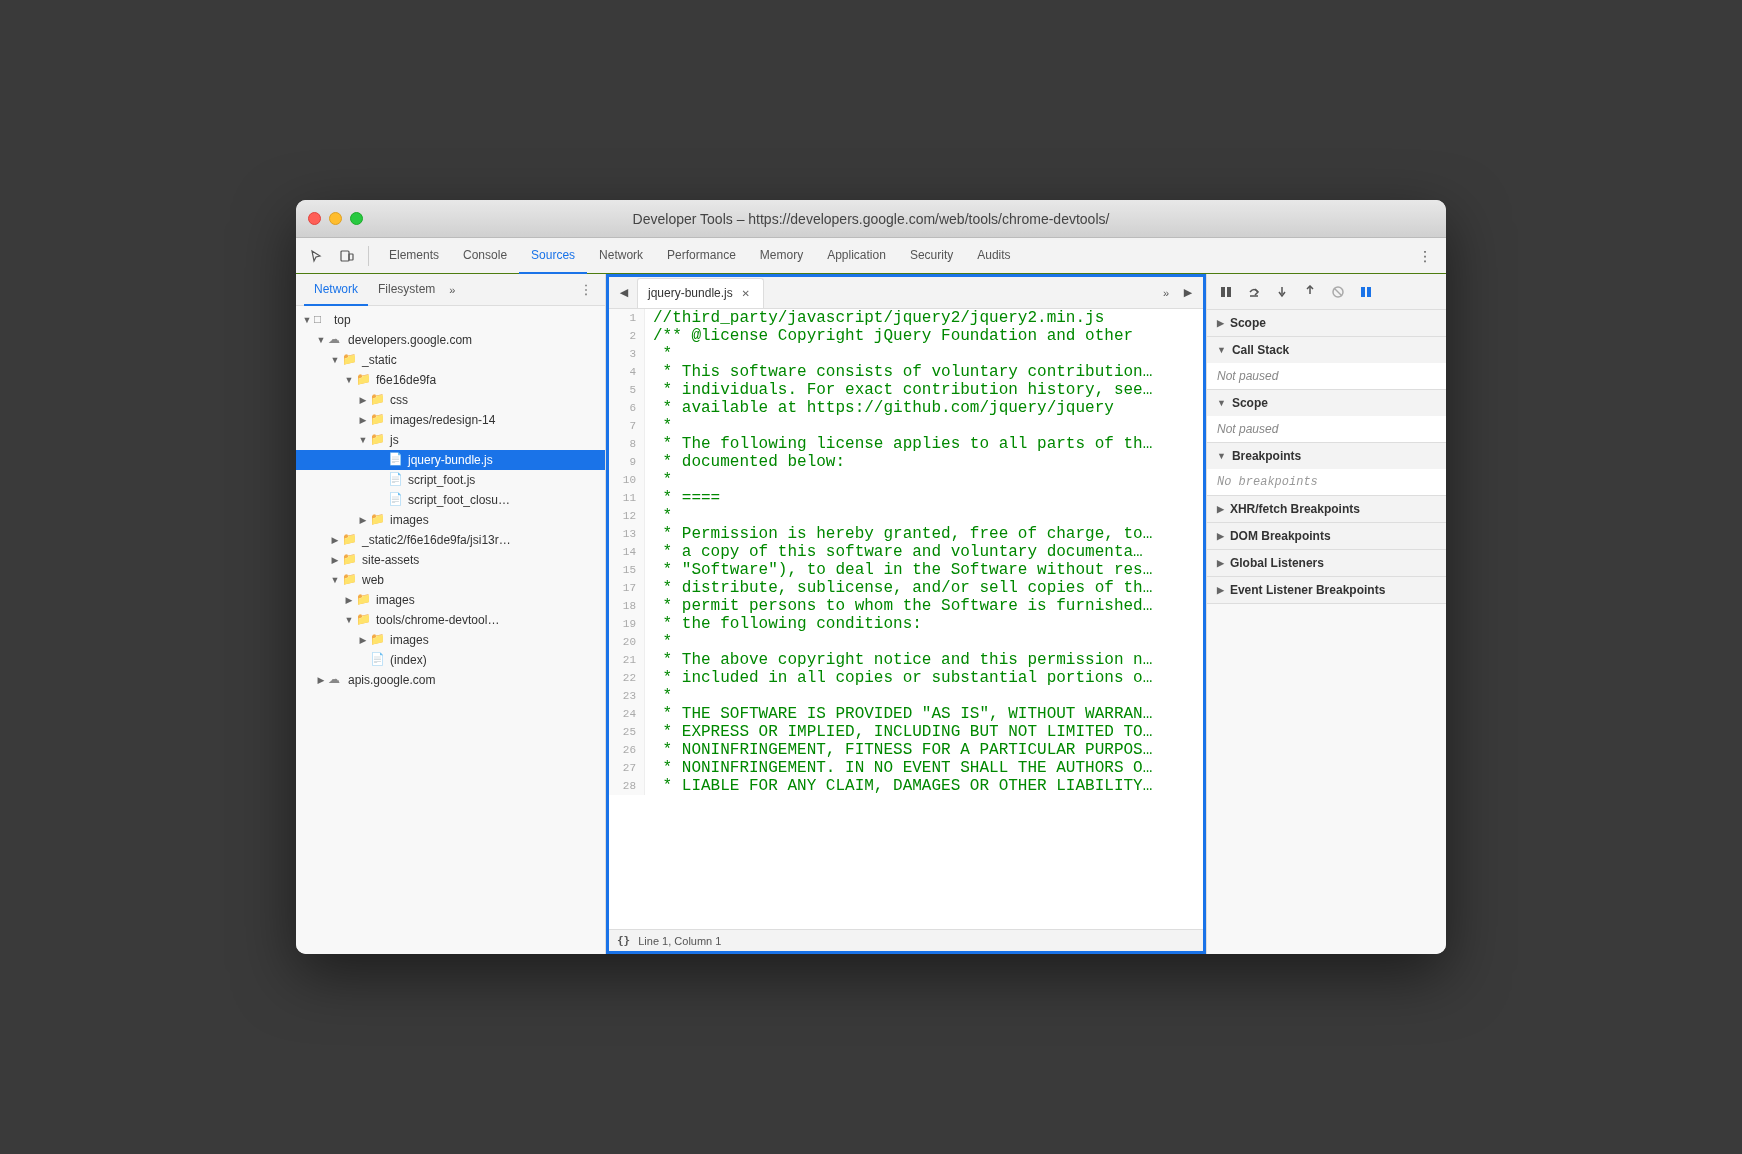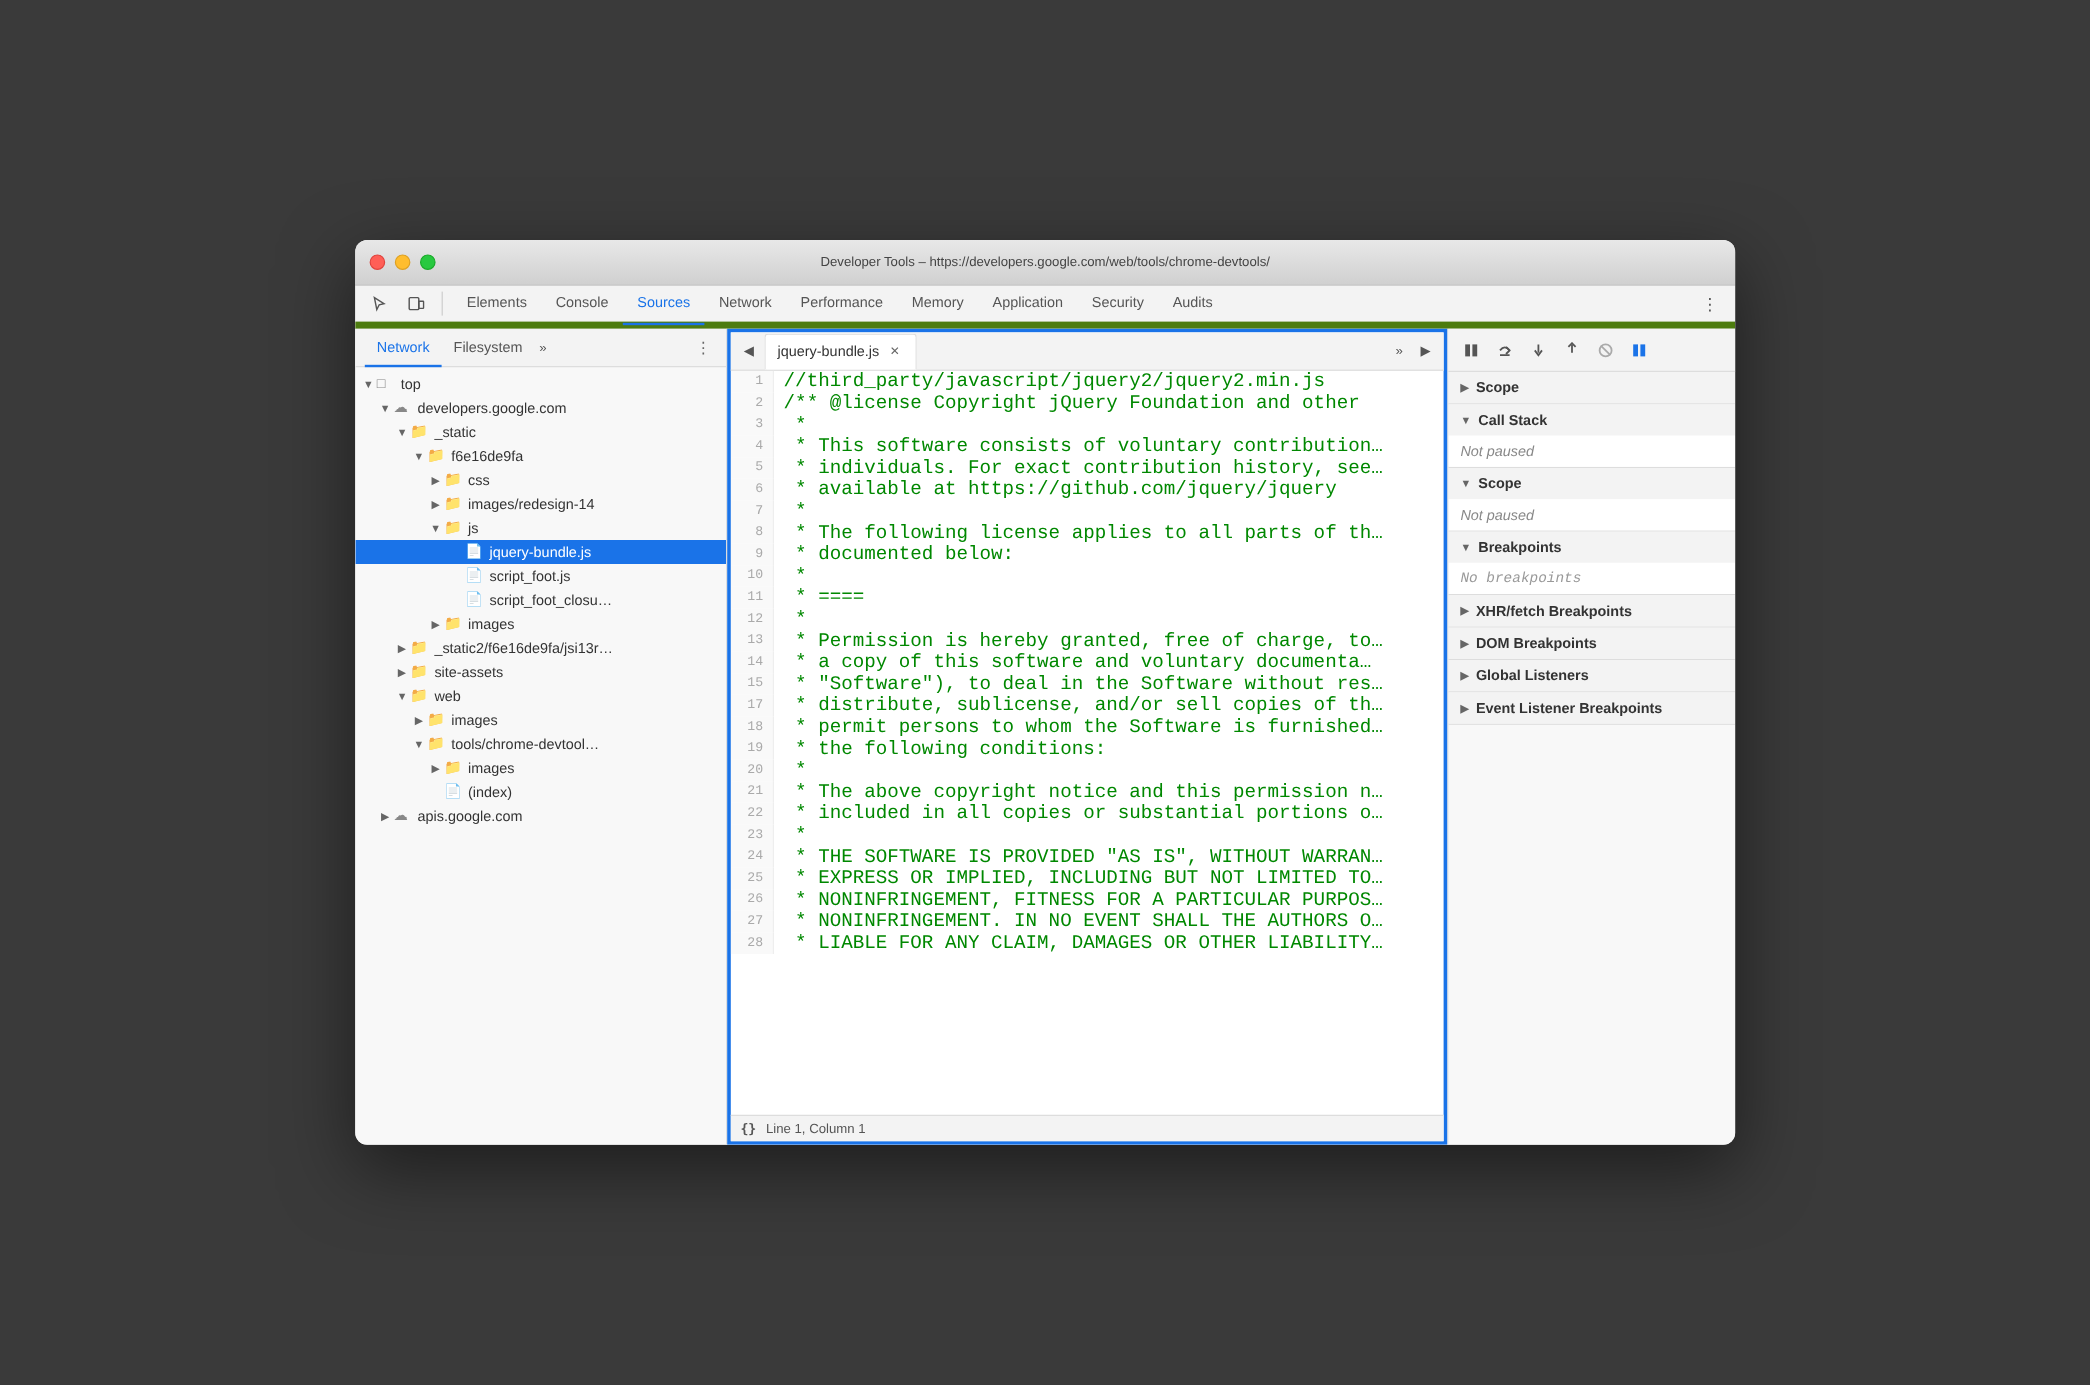--- a/index.html
+++ b/index.html
@@ -38,27 +38,27 @@
       border-radius: 50%;
       cursor: pointer;
     }
     .tl-red { background: #ff5f57; border: 1px solid #e0443e; }
     .tl-yellow { background: #ffbd2e; border: 1px solid #dea123; }
     .tl-green { background: #28c940; border: 1px solid #1aab29; }
     .title-bar-text {
       position: absolute;
       left: 50%;
       transform: translateX(-50%);
-      font-size: 11px;
+      font-size: 14px;
       color: #444;
       white-space: nowrap;
     }
     .devtools-toolbar {
       background: #f3f3f3;
-      border-bottom: 6px solid #4d7c0f;
+      border-bottom: 1px solid #4d7c0f;
       display: flex;
       align-items: center;
       padding: 0 8px;
       height: 36px;
       gap: 4px;
     }
     .toolbar-icon {
       width: 26px;
       height: 26px;
       display: flex;

